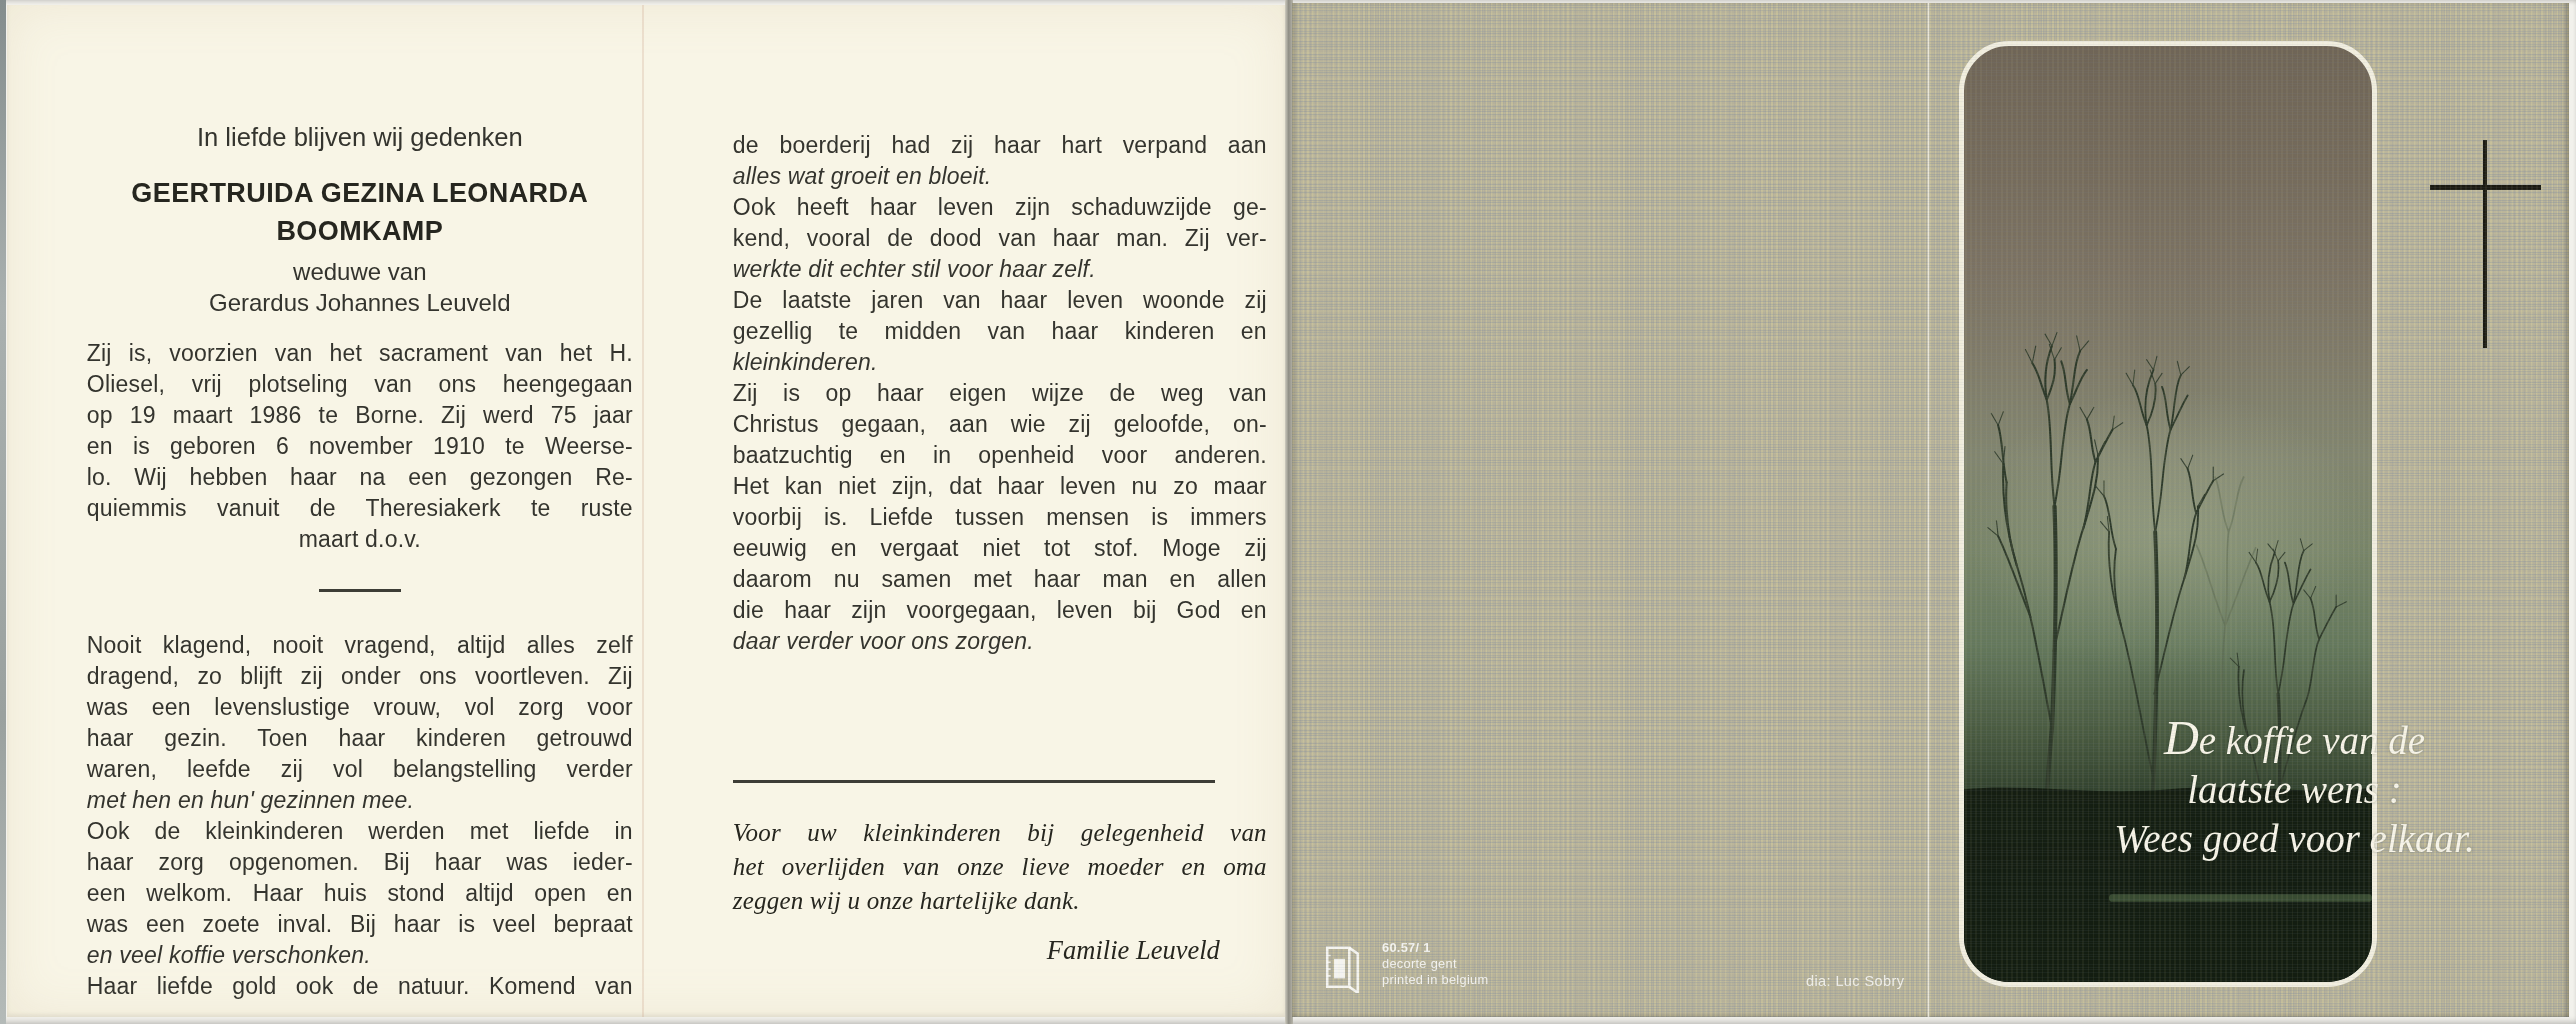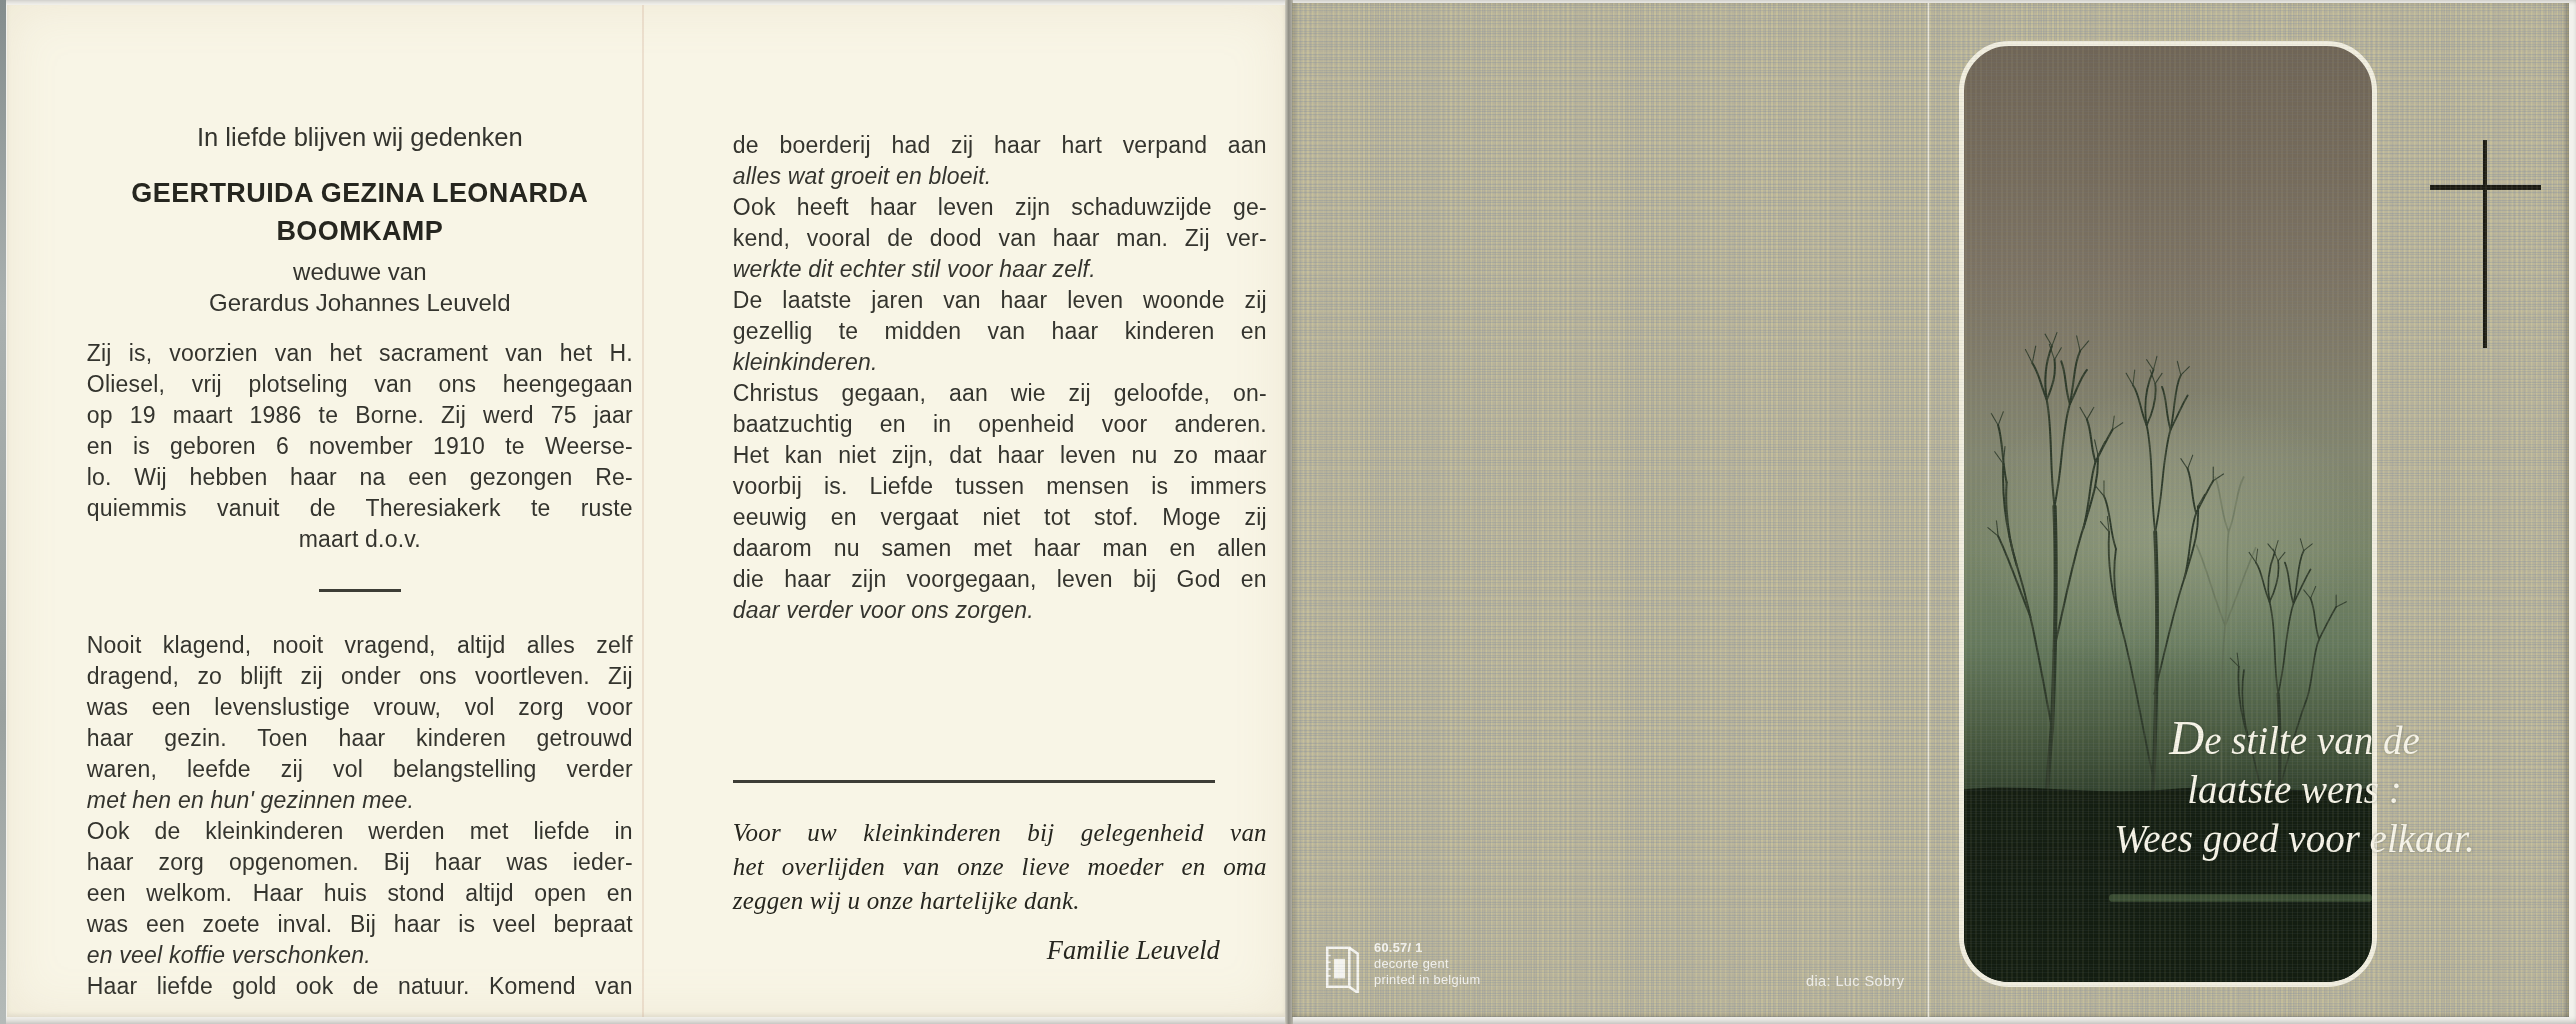--- a/index.html
+++ b/index.html
@@ -55,21 +55,21 @@
         border:5.1px solid #f1eee0;border-radius:50px;overflow:hidden;z-index:3;
         background:linear-gradient(180deg,#6f6557 0%,#746a5b 12%,#7b7263 24%,#7f7b69 34%,#81856f 44%,#778468 54%,#64785c 64%,#47583f 74%,#2a3a28 82%,#17251b 88%,#101a12 100%);}
   .fog{position:absolute;inset:0;background:radial-gradient(ellipse 70% 22% at 50% 52%,rgba(196,200,172,.30),rgba(196,200,172,0) 70%);}
   .trees{position:absolute;inset:0;width:100%;height:100%;}
   .cross{position:absolute;z-index:3;}
   .cross-v{position:absolute;left:1191px;top:137px;width:4.3px;height:208px;background:#1a1a12;}
   .cross-h{position:absolute;left:1138px;top:182px;width:111px;height:4.3px;background:#1a1a12;}
   .quote{position:absolute;left:768px;top:710px;width:469px;z-index:5;text-align:center;}
   .qline{font:italic 39px/49px "Liberation Serif",serif;color:#f7f4e8;text-shadow:0 0 3.4px rgba(35,45,35,.35);}
   .quote .qline:first-child::first-letter{font-size:1.24em;}
-  .printer-mark{position:absolute;left:31px;top:937px;display:flex;gap:12px;z-index:4;}
+  .printer-mark{position:absolute;left:31px;top:937px;display:flex;gap:20px;z-index:4;}
   .printer-text div{font:12.8px/16px "Liberation Sans",sans-serif;color:rgba(255,255,255,.85);letter-spacing:0.3px;}
   .printer-text div:first-child{font-weight:bold;}
   .credit{position:absolute;left:514px;top:970px;font:14.5px/17px "Liberation Sans",sans-serif;
         color:rgba(255,255,255,.8);letter-spacing:0.4px;z-index:4;}
 </style>
 </head>
 <body>
 
 <div class="scan">
   <div class="edge-left"></div>
@@ -115,20 +115,21 @@
     <div class="col col2">
       <div class="blk story">
           <div class="line align-justify">de boerderij had zij haar hart verpand aan</div>
           <div class="line align-left">alles wat groeit en bloeit.</div>
           <div class="line align-justify">Ook heeft haar leven zijn schaduwzijde ge-</div>
           <div class="line align-justify">kend, vooral de dood van haar man. Zij ver-</div>
           <div class="line align-left">werkte dit echter stil voor haar zelf.</div>
           <div class="line align-justify">De laatste jaren van haar leven woonde zij</div>
           <div class="line align-justify">gezellig te midden van haar kinderen en</div>
           <div class="line align-left">kleinkinderen.</div>
+          <div class="line align-justify">Zij is op haar eigen wijze de weg van</div>
           <div class="line align-justify">Christus gegaan, aan wie zij geloofde, on-</div>
           <div class="line align-justify">baatzuchtig en in openheid voor anderen.</div>
           <div class="line align-justify">Het kan niet zijn, dat haar leven nu zo maar</div>
           <div class="line align-justify">voorbij is. Liefde tussen mensen is immers</div>
           <div class="line align-justify">eeuwig en vergaat niet tot stof. Moge zij</div>
           <div class="line align-justify">daarom nu samen met haar man en allen</div>
           <div class="line align-justify">die haar zijn voorgegaan, leven bij God en</div>
           <div class="line align-left">daar verder voor ons zorgen.</div>
         </div>
       <div class="divider divider2"></div>
@@ -204,21 +205,21 @@
         <rect x="170" y="995" width="308" height="9" rx="4" fill="#5d7a52" opacity="0.5"></rect>
       </svg>
     </div>
 
     <div class="cross">
       <div class="cross-v"></div>
       <div class="cross-h"></div>
     </div>
 
     <div class="quote">
-        <div class="qline">De stilte van de</div>
+        <div class="qline">De koffie van de</div>
         <div class="qline">laatste wens :</div>
         <div class="qline">Wees goed voor elkaar.</div>
       </div>
 
     <div class="printer-mark">
       <svg width="39" height="53" viewBox="0 0 46 62">
         <g stroke="rgba(255,255,255,0.85)" stroke-width="3" fill="none">
           <path d="M5 9 h26 v46 h-26 z"></path>
           <path d="M31 9 l10 7 v46 l-10 -7"></path>
         </g>

